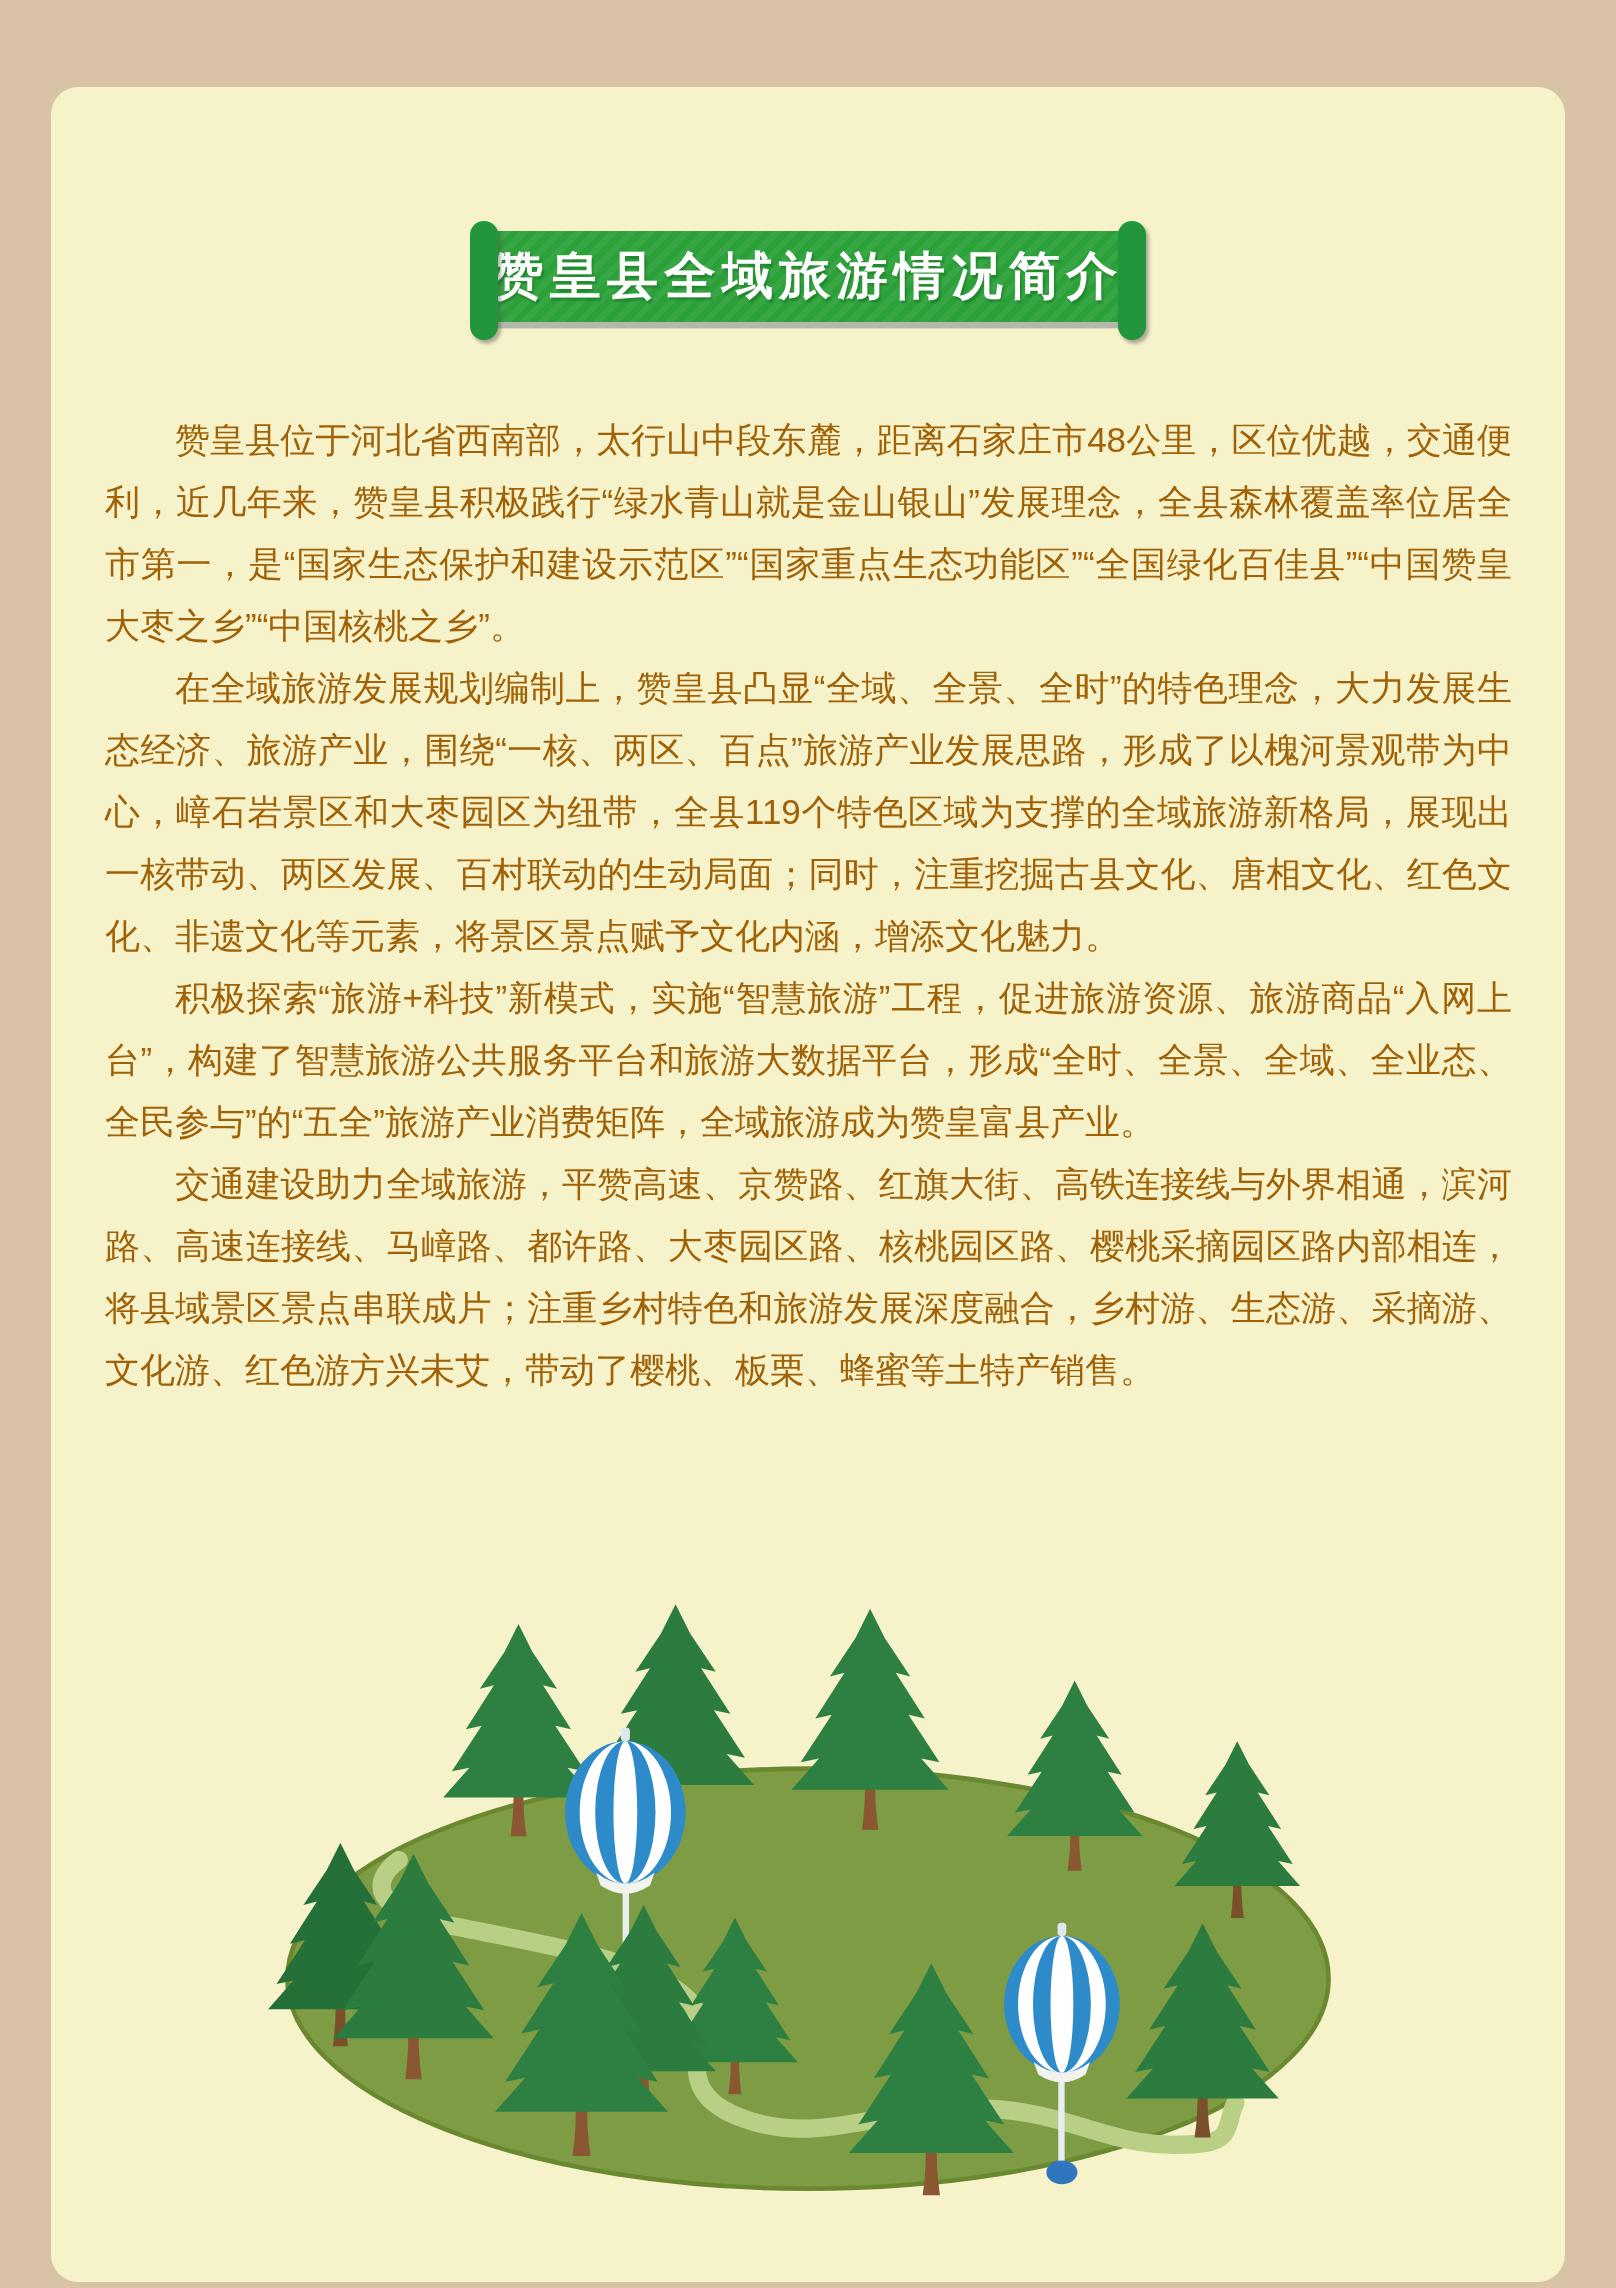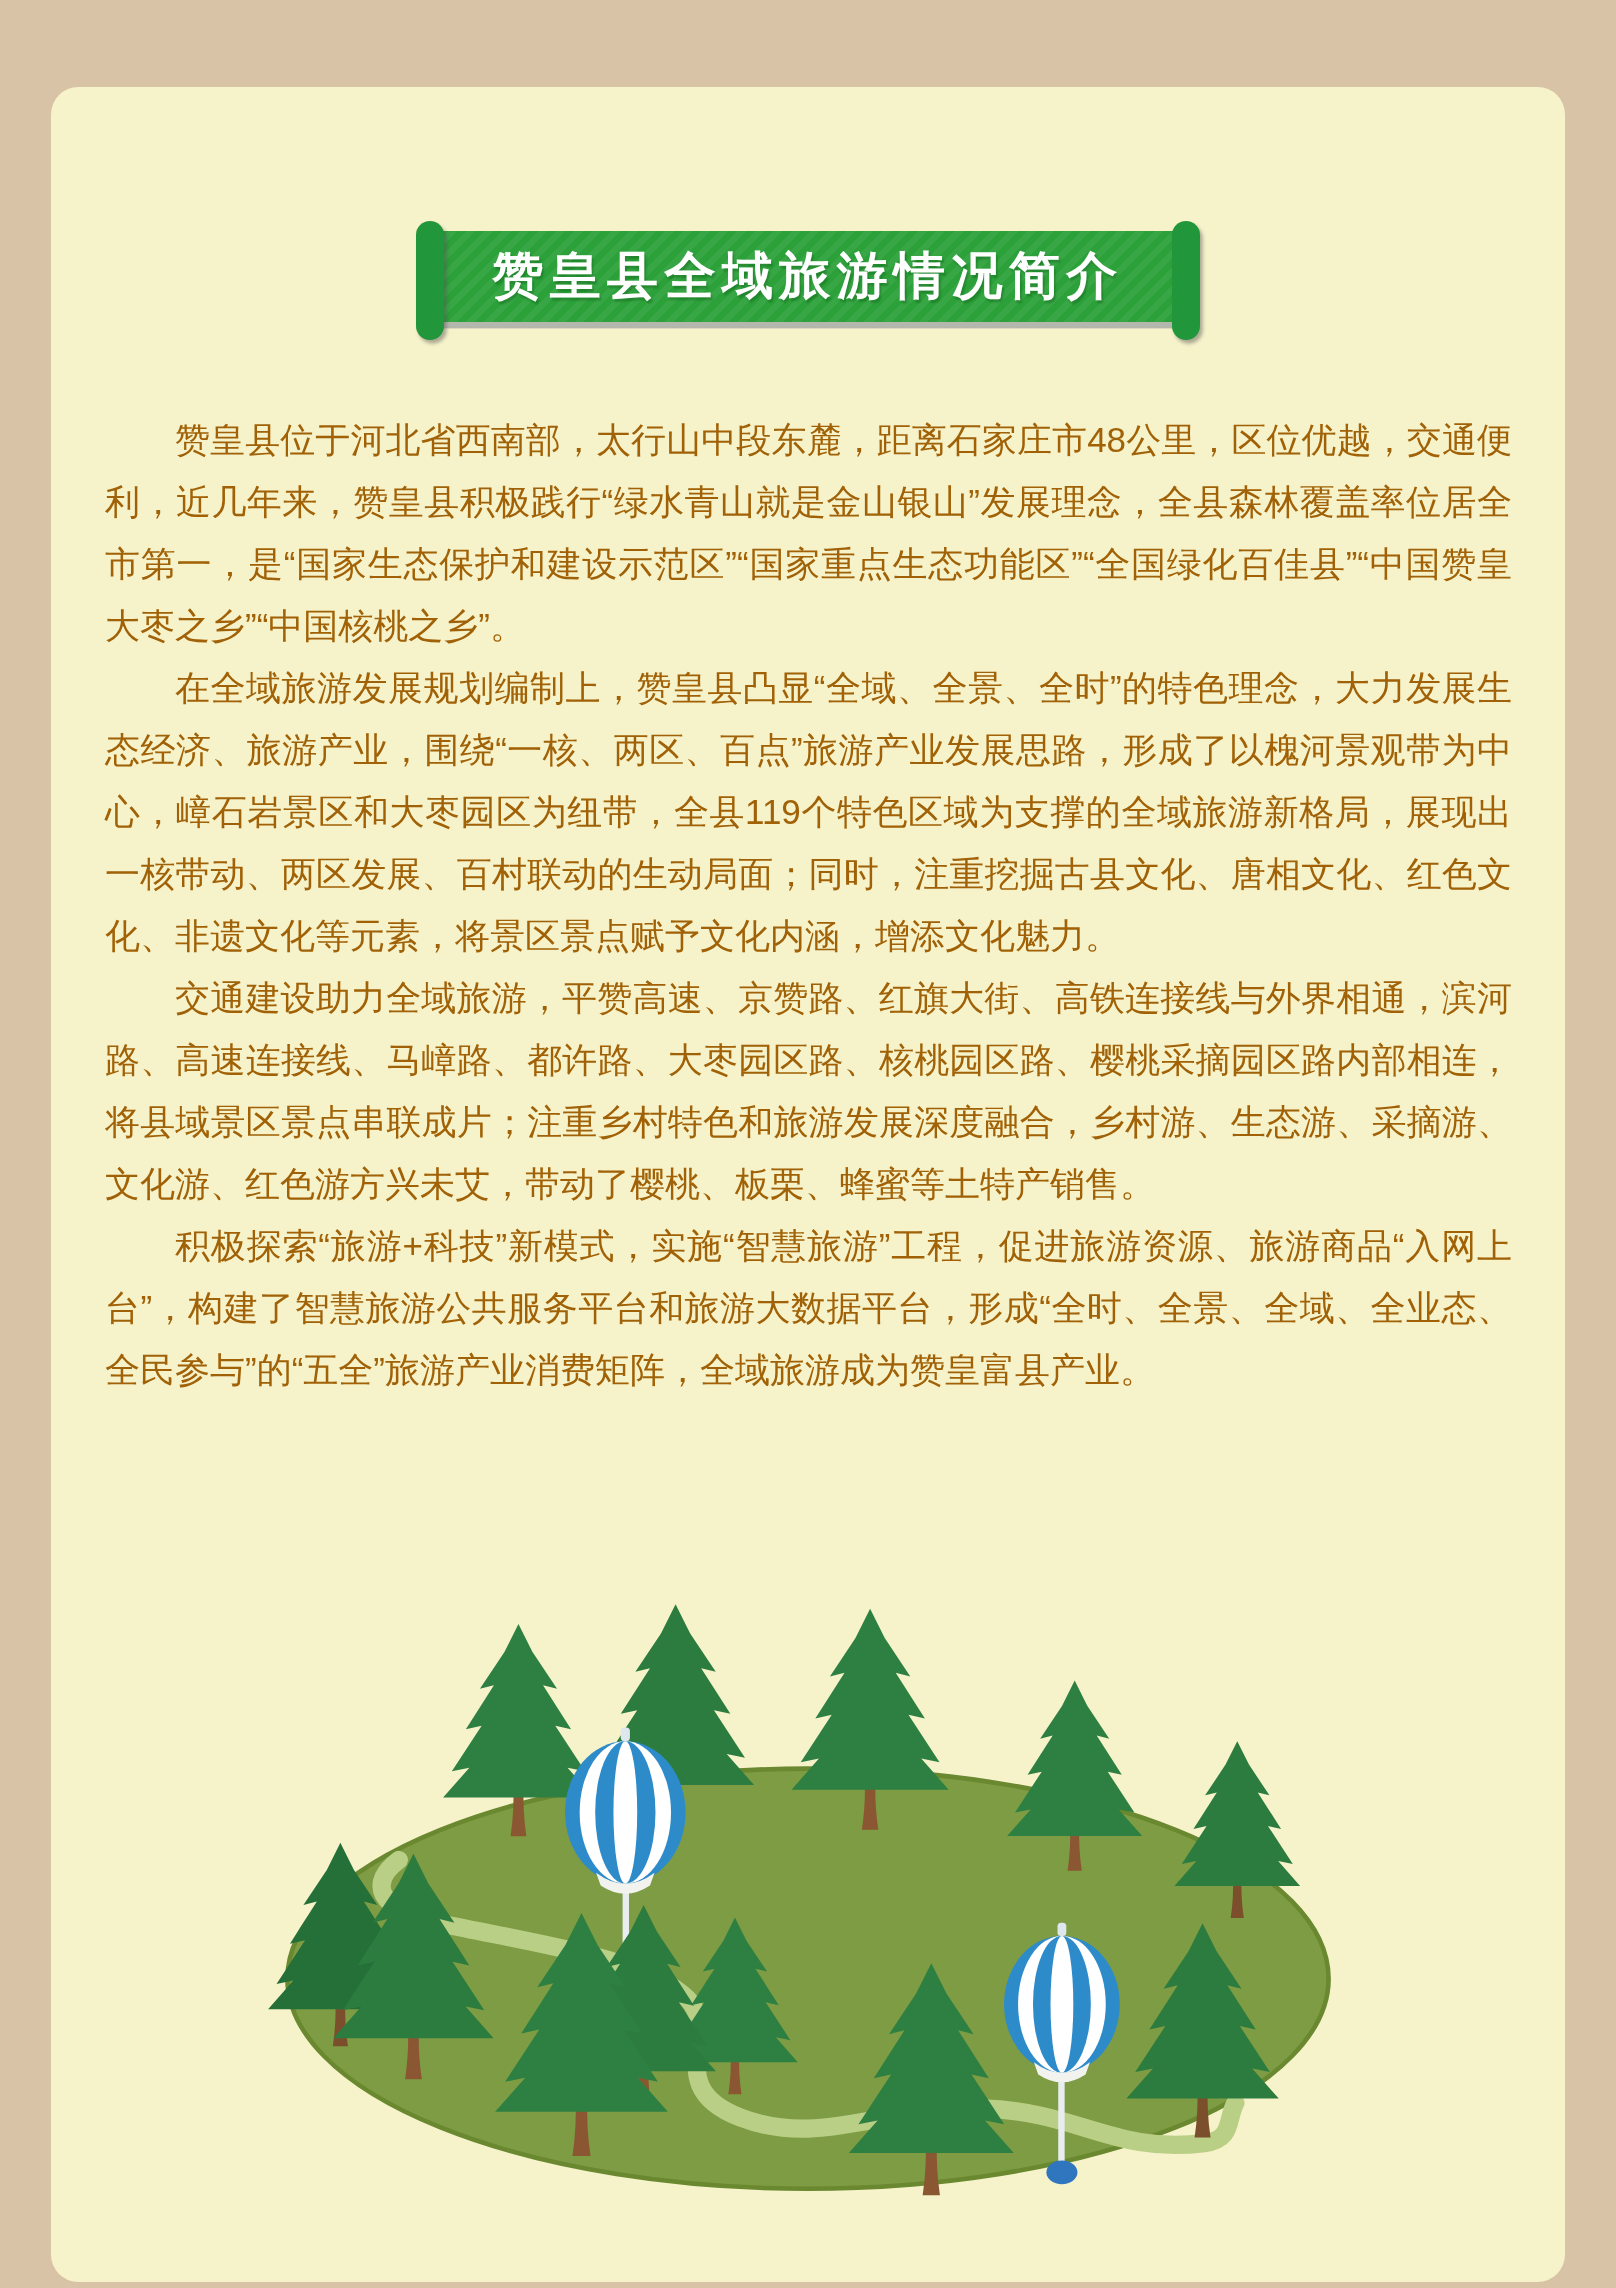--- a/index.html
+++ b/index.html
@@ -14,21 +14,21 @@
     position: absolute;
     left: 51px; right: 51px; top: 87px; bottom: 7.3px;
     background: #f6f2ca;
     border-radius: 27.4px;
   }
   
   .banner {
     position: absolute;
     top: 134px; left: 50%;
     transform: translateX(-50%);
-    width: 784px; height: 119px;
+    width: 676px; height: 119px;
   }
   .ribbon {
     position: absolute;
     left: 13.7px; right: 13.7px; top: 10px; height: 91px;
     background-color: #2ca13a;
     background-image: repeating-linear-gradient(135deg, rgba(255,255,255,0.055) 0 6.4px, rgba(0,0,0,0) 6.4px 12.8px);
     box-shadow: 0 7.3px 0 -0.9px #b3b7ac;
     display: flex; align-items: center; justify-content: center;
   }
   .banner-title {
@@ -78,22 +78,22 @@
     <div class="ribbon">
       <span class="banner-title">赞皇县全域旅游情况简介</span>
     </div>
     <div class="rod left"></div>
     <div class="rod right"></div>
   </div>
 
   <div class="article">
     <p>赞皇县位于河北省西南部，太行山中段东麓，距离石家庄市48公里，区位优越，交通便利，近几年来，赞皇县积极践行“绿水青山就是金山银山”发展理念，全县森林覆盖率位居全市第一，是“国家生态保护和建设示范区”“国家重点生态功能区”“全国绿化百佳县”“中国赞皇大枣之乡”“中国核桃之乡”。</p>
     <p>在全域旅游发展规划编制上，赞皇县凸显“全域、全景、全时”的特色理念，大力发展生态经济、旅游产业，围绕“一核、两区、百点”旅游产业发展思路，形成了以槐河景观带为中心，嶂石岩景区和大枣园区为纽带，全县119个特色区域为支撑的全域旅游新格局，展现出一核带动、两区发展、百村联动的生动局面；同时，注重挖掘古县文化、唐相文化、红色文化、非遗文化等元素，将景区景点赋予文化内涵，增添文化魅力。</p>
+    <p>积极探索“旅游+科技”新模式，实施“智慧旅游”工程，促进旅游资源、旅游商品“入网上台”，构建了智慧旅游公共服务平台和旅游大数据平台，形成“全时、全景、全域、全业态、全民参与”的“五全”旅游产业消费矩阵，全域旅游成为赞皇富县产业。</p>
     <p>交通建设助力全域旅游，平赞高速、京赞路、红旗大街、高铁连接线与外界相通，滨河路、高速连接线、马嶂路、都许路、大枣园区路、核桃园区路、樱桃采摘园区路内部相连，将县域景区景点串联成片；注重乡村特色和旅游发展深度融合，乡村游、生态游、采摘游、文化游、红色游方兴未艾，带动了樱桃、板栗、蜂蜜等土特产销售。</p>
-    <p>积极探索“旅游+科技”新模式，实施“智慧旅游”工程，促进旅游资源、旅游商品“入网上台”，构建了智慧旅游公共服务平台和旅游大数据平台，形成“全时、全景、全域、全业态、全民参与”的“五全”旅游产业消费矩阵，全域旅游成为赞皇富县产业。</p>
   </div>
 
   <div class="illustration">
     <svg viewBox="0 0 1200 660" width="1096" height="603">
       <defs>
         <path id="pine-leaf" d="M0,-240 L16,-208 L44,-166 L28,-170 L60,-120 L42,-124 L76,-72 L56,-76 L86,-42 L-86,-42 L-56,-76 L-76,-72 L-42,-124 L-60,-120 L-28,-170 L-44,-166 L-16,-208 Z"></path>
         <path id="pine-trunk" d="M-9,2 C-6,-18 -5,-38 -6,-58 L6,-58 C5,-38 6,-18 9,2 Z"></path>
         <g id="umb-canopy">
           <ellipse cx="0" cy="0" rx="66" ry="78" fill="#2e8bca"></ellipse>
           <ellipse cx="0" cy="0" rx="50" ry="78" fill="#ffffff"></ellipse>

